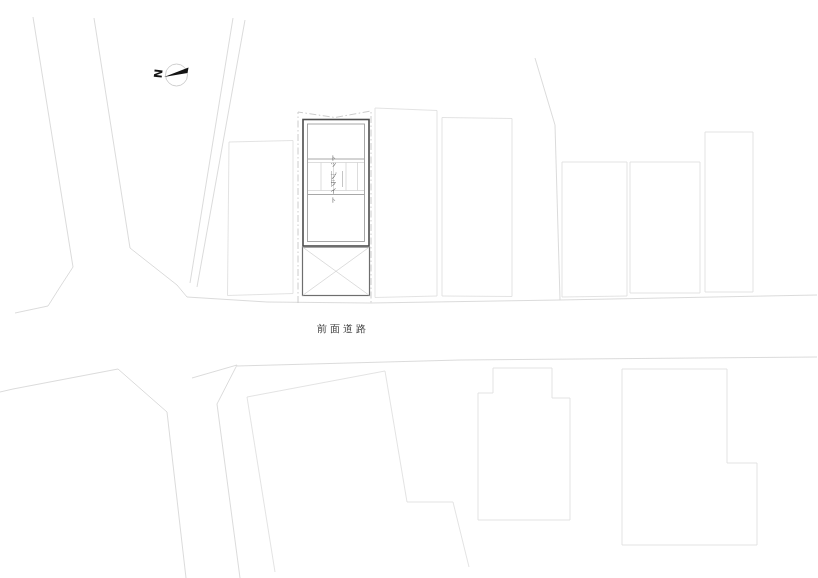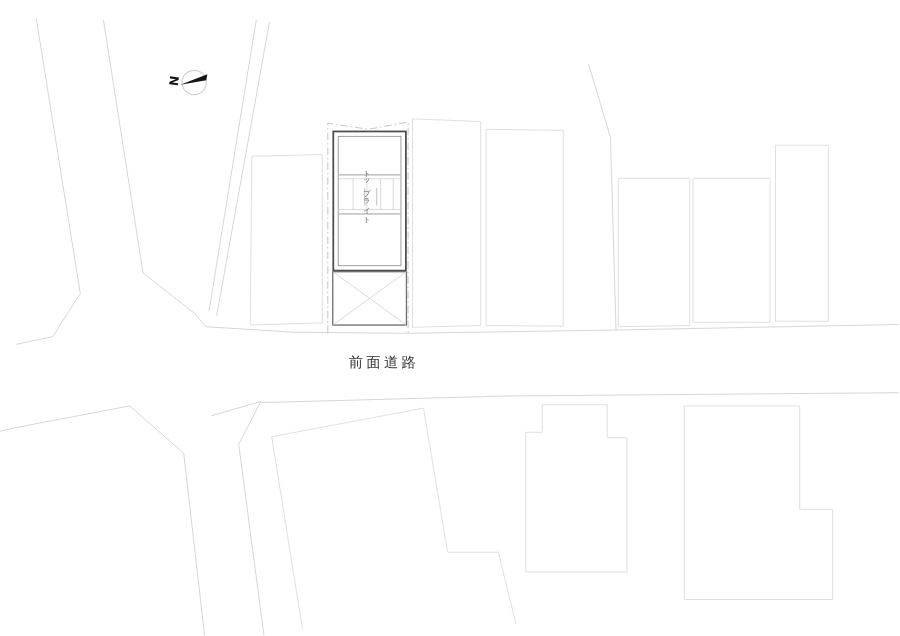--- a/index.html
+++ b/index.html
@@ -16,21 +16,21 @@
   .nb{stroke:#e0e0e0;stroke-width:0.9;fill:none;}
   .bnd{stroke:#c6c6c6;stroke-width:0.9;fill:none;stroke-dasharray:7 2.5 1.5 2.5;}
   .wall{stroke:#4d4d4d;stroke-width:1.6;fill:none;}
   .inner{stroke:#9e9e9e;stroke-width:0.9;fill:none;}
   .hatch{stroke:#cfcfcf;stroke-width:0.7;fill:none;}
   .ter{stroke:#6e6e6e;stroke-width:1.2;fill:none;}
   .needle{fill:#141414;stroke:none;}
   .ring{stroke:#cfcfcf;stroke-width:1;fill:none;}
   
   .lbl{position:absolute;color:#333333;white-space:nowrap;line-height:1;}
-  .front-road{left:317px;top:324px;font-size:13px;letter-spacing:3px;}
+  .front-road{left:317px;top:324px;font-size:10px;letter-spacing:3px;}
   .skylight{
     left:330px;top:150px;font-size:6.5px;color:#555555;
     writing-mode:vertical-rl;text-orientation:upright;letter-spacing:1px;
   }
   .north-n{
     left:153px;top:68px;font-size:11px;font-weight:bold;color:#141414;
     transform:rotate(97deg);transform-origin:center;
   }
 </style>
 </head>

